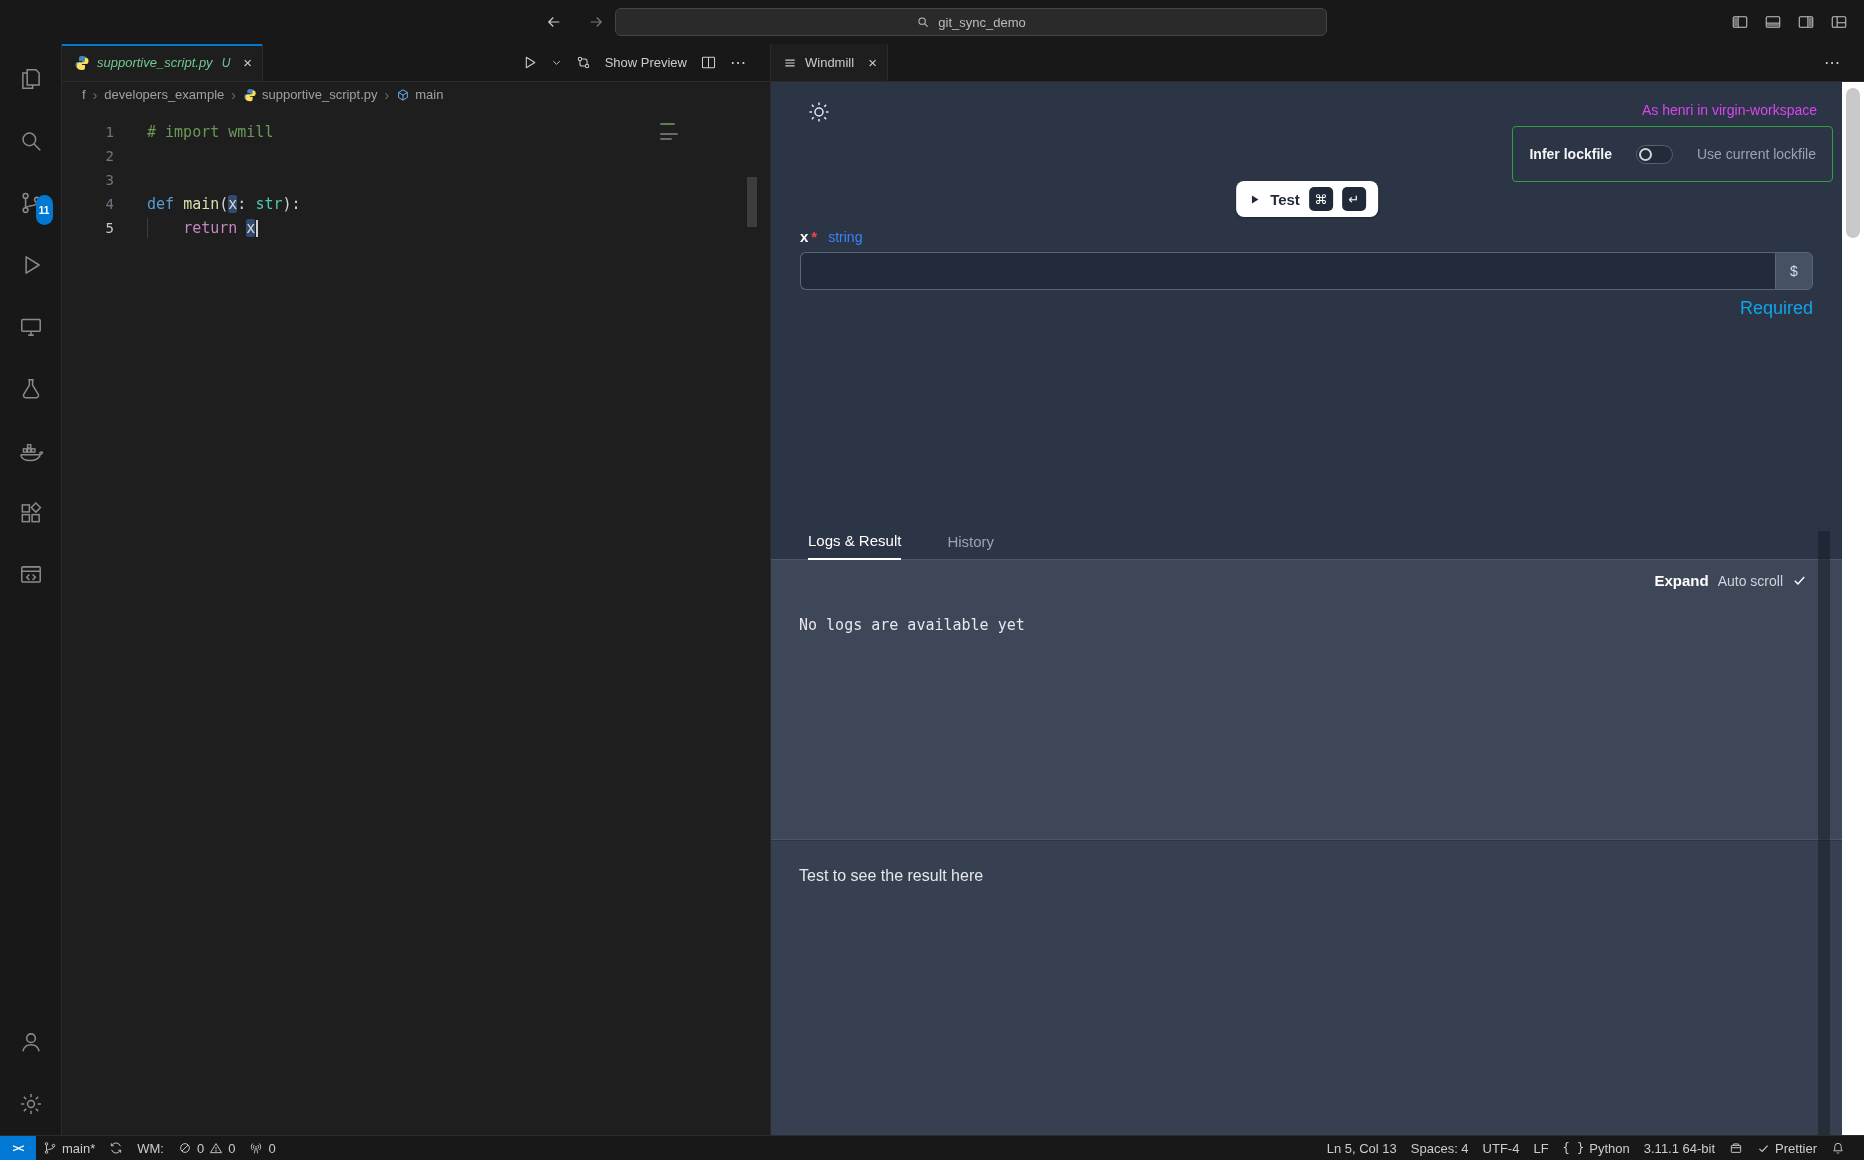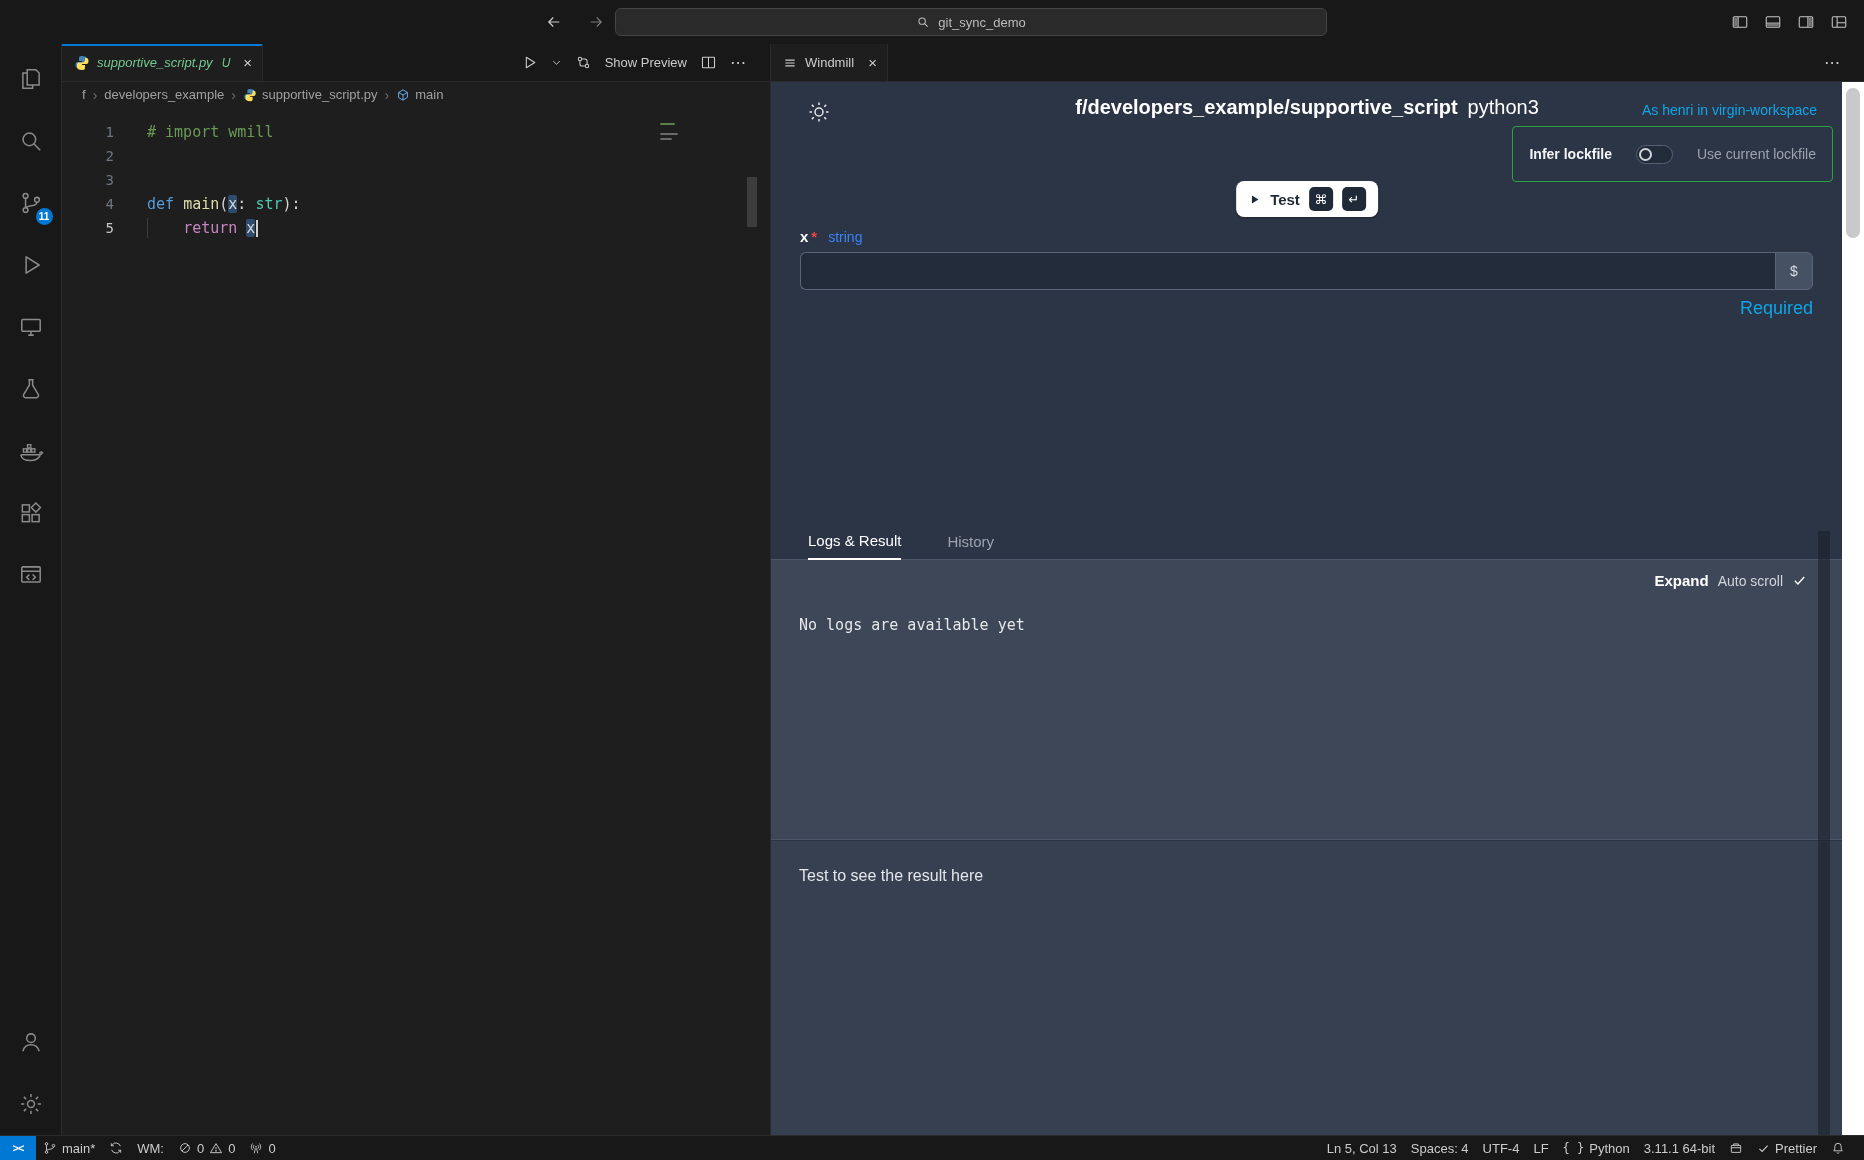--- a/index.html
+++ b/index.html
@@ -14,21 +14,21 @@
   .nav .fwd{color:#7a7a7a}
   .cmd{position:absolute;left:615px;top:8px;width:712px;height:28px;background:#2a2a2a;border:1px solid #454545;
     border-radius:6px;display:flex;align-items:center;justify-content:center;gap:8px;color:#bbbbbb;font-size:13px}
   .tb-right{position:absolute;right:16px;top:0;height:44px;display:flex;align-items:center;gap:15px;color:#c5c5c5}
 
   
   .activitybar{position:absolute;left:0;top:44px;width:62px;bottom:25px;background:#181818;border-right:1px solid #2b2b2b;
     display:flex;flex-direction:column;align-items:center;padding-top:4px}
   .ab-item{width:62px;height:62px;display:flex;align-items:center;justify-content:center;color:#8a8a8a;position:relative;flex:none}
   .ab-spacer{flex:1}
-  .badge{position:absolute;right:9px;bottom:9px;min-width:17px;height:17px;border-radius:9px;background:#0078d4;color:#fff;
+  .badge{position:absolute;right:9px;bottom:9px;min-width:17px;height:30px;border-radius:9px;background:#0078d4;color:#fff;
     font-size:10px;display:flex;align-items:center;justify-content:center;padding:0 3px;font-weight:700}
 
   
   .editor1{position:absolute;left:62px;top:44px;width:708px;bottom:25px;background:#1e1e1e}
   .tabbar{height:38px;background:#181818;border-bottom:1px solid #2b2b2b;display:flex;align-items:stretch}
   .tab{display:flex;align-items:center;gap:7px;padding:0 10px 0 12px;background:#1e1e1e;border-right:1px solid #2b2b2b;position:relative}
   .tab.focused::before{content:'';position:absolute;top:0;left:0;right:0;height:2px;background:#0078d4}
   .tab-label{font-size:13px;font-style:italic;color:#73c991}
   .tab-dirty{font-size:12px;font-style:italic;color:#73c991;margin-left:2px}
   .tab-close{color:#cccccc;font-size:15px;margin-left:6px;line-height:1}
@@ -66,21 +66,21 @@
   .webview{position:absolute;left:0;right:0;top:38px;bottom:0;background:#2c3546;overflow:hidden}
   .wv-content{position:absolute;left:0;top:0;bottom:0;width:1072px}
   .wv-track{position:absolute;right:0;top:0;bottom:0;width:22px;background:#ffffff}
   .wv-thumb{position:absolute;left:4px;right:4px;top:6px;height:150px;background:#c9c9c9;border-radius:7px}
   .wv-darkbar{position:absolute;left:1047px;width:12px;top:449px;bottom:0;background:rgba(23,30,42,.55)}
 
   .sun-btn{position:absolute;left:36px;top:18px;color:#e5e7eb}
   .wm-title{position:absolute;left:0;right:0;top:14px;text-align:center;font-size:20px;color:#ffffff}
   .wm-title .path{font-weight:700}
   .wm-title .lang{font-weight:400;margin-left:10px}
-  .wm-user{position:absolute;right:26px;top:20px;font-size:14px;color:#0ea5e9}
+  .wm-user{position:absolute;right:26px;top:20px;font-size:14px;color:#d946ef}
   .lockbox{position:absolute;right:10px;top:44px;height:56px;border:1px solid #2ea043;border-radius:4px;
     display:flex;align-items:center;gap:24px;padding:0 16px}
   .lock-infer{font-size:14px;font-weight:700;color:#f3f4f6}
   .switch{width:37px;height:19px;border-radius:10px;background:#222b3a;border:1px solid #556074;position:relative;flex:none}
   .knob{position:absolute;left:2px;top:2px;width:13px;height:13px;border-radius:50%;border:2px solid #d1d5db}
   .lock-use{font-size:14px;color:#9ca3af}
   .test-btn{position:absolute;left:536px;top:99px;transform:translateX(-50%);height:36px;background:#ffffff;border-radius:8px;
     display:flex;align-items:center;gap:9px;padding:0 12px;box-shadow:0 1px 2px rgba(0,0,0,.3)}
   .test-label{font-size:15px;font-weight:700;color:#1f2937}
   .kbd{width:24px;height:24px;border-radius:5px;background:#1f2937;color:#ffffff;font-size:13px;
@@ -366,23 +366,20 @@
     <div class="webview">
       <div class="wv-content">
 
         <span class="sun-btn">
           <svg width="24" height="24" viewBox="0 0 24 24" fill="none" stroke="currentColor" stroke-width="1.5">
               <circle cx="12" cy="12" r="4"></circle>
               <path d="M12 2.5V5M12 19v2.5M2.5 12H5M19 12h2.5M4.9 4.9l1.8 1.8M17.3 17.3l1.8 1.8M19.1 4.9l-1.8 1.8M6.7 17.3l-1.8 1.8"></path>
             </svg>
         </span>
 
-        <div class="wm-title">
-          <span class="path">f/developers_example/supportive_script</span><span class="lang">python3</span>
-        </div>
 
         <div class="wm-user">As henri in virgin-workspace</div>
 
         <div class="lockbox">
           <span class="lock-infer">Infer lockfile</span>
           <span class="switch">
               <span class="knob"></span>
             </span>
           <span class="lock-use">Use current lockfile</span>
         </div>

